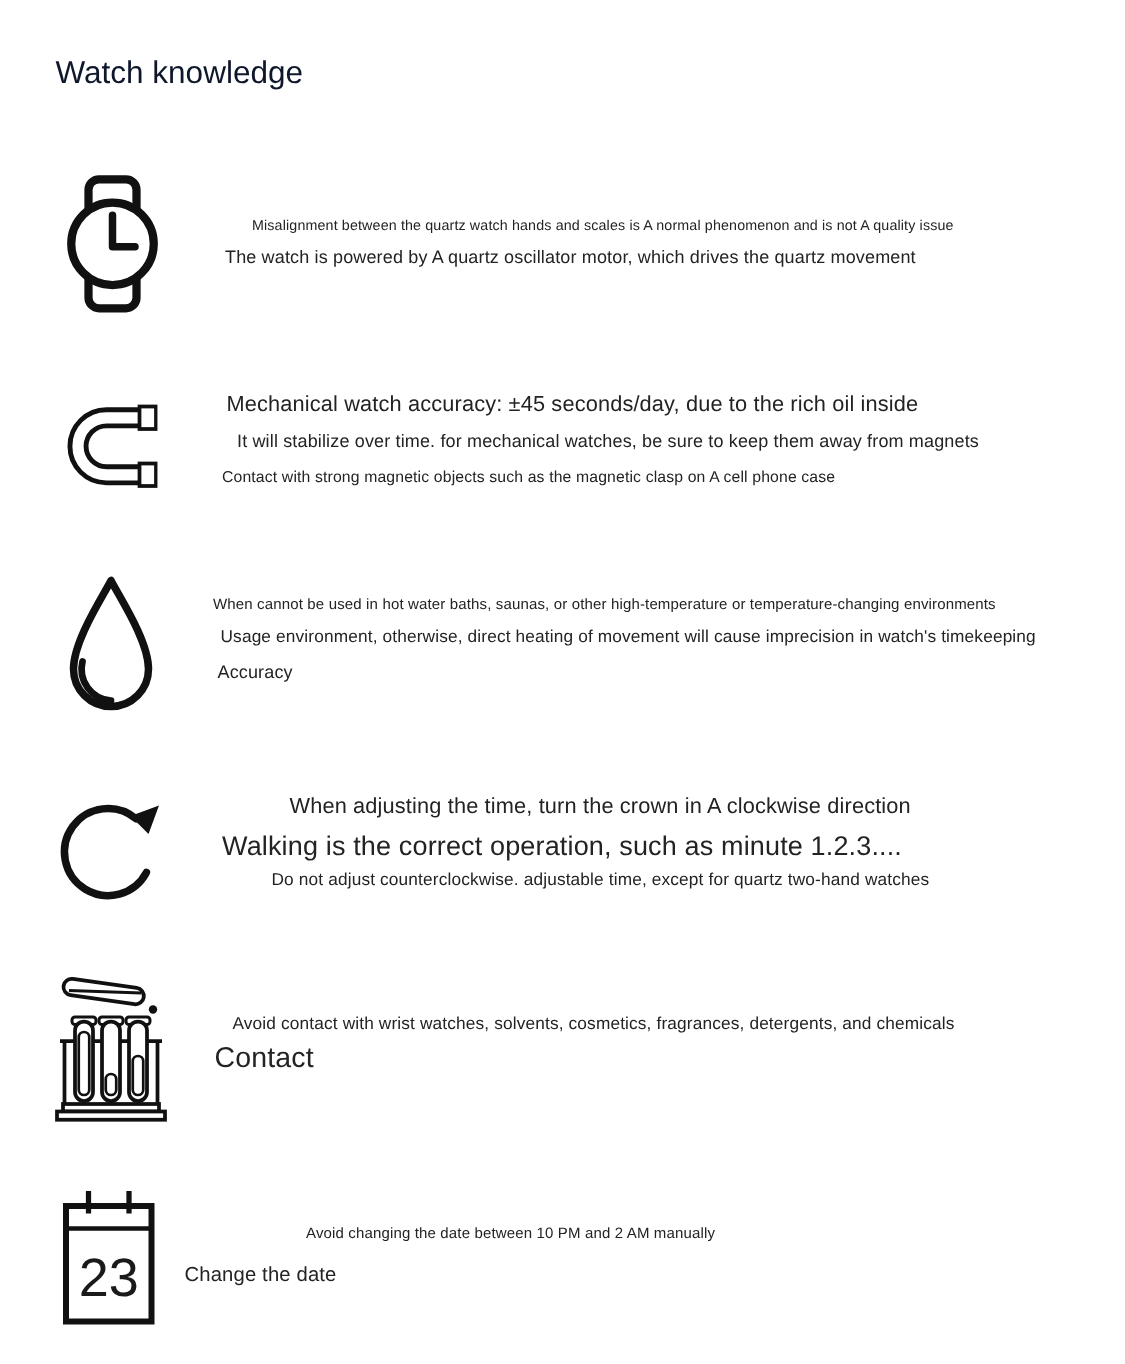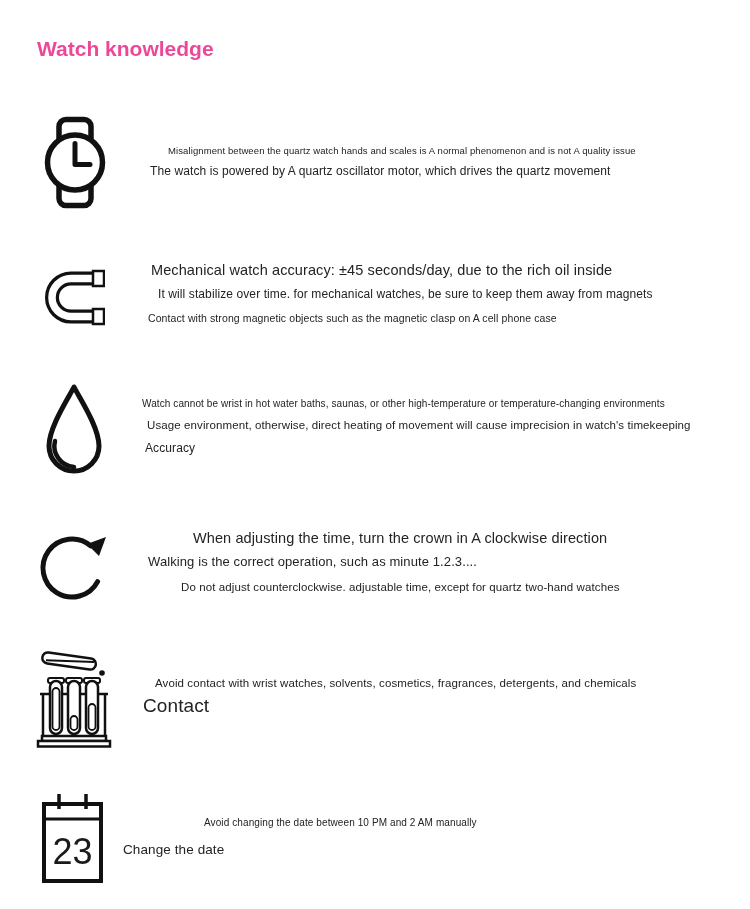--- a/index.html
+++ b/index.html
@@ -8,21 +8,21 @@
     font-family:"Liberation Sans", sans-serif; overflow:hidden;
   }
   .line {
     position:absolute; white-space:nowrap; font-weight:400; color:#232323;
     letter-spacing:0.1px;
   }
   .icon { position:absolute; }
   .icon svg { display:block; width:100%; height:100%; }
   svg text { font-family:"Liberation Sans", sans-serif; }
 
-  .page-title { left:37px; top:37px; font-size:21px; font-weight:700; color:#ec4899; position:absolute; white-space:nowrap; }
+  .page-title { left:37px; top:37px; font-size:21px; font-weight:400; color:#0f172a; position:absolute; white-space:nowrap; }
 
   
   .icon-s1 { left:44px; top:116px; width:62px; height:93px; }
   .t-s1l1 { left:168px; top:145px; font-size:9.5px; }
   .t-s1l2 { left:150px; top:164px; font-size:12px; }
 
   
   .icon-s2 { left:43px; top:269px; width:62px; height:57px; }
   .t-s2l1 { left:151px; top:262px; font-size:14.5px; }
   .t-s2l2 { left:158px; top:287px; font-size:12px; }
@@ -30,21 +30,21 @@
 
   
   .icon-s3 { left:42px; top:383px; width:64px; height:96px; }
   .t-s3l1 { left:142px; top:398px; font-size:10px; }
   .t-s3l2 { left:147px; top:419px; font-size:11.5px; }
   .t-s3l3 { left:145px; top:441px; font-size:12px; }
 
   
   .icon-s4 { left:38px; top:524px; width:72px; height:82px; }
   .t-s4l1 { left:193px; top:530px; font-size:14.5px; }
-  .t-s4l2 { left:148px; top:554px; font-size:13px; }
+  .t-s4l2 { left:148px; top:554px; font-size:18px; }
   .t-s4l3 { left:153px; top:581px; font-size:11.5px;padding-left:28px; }
 
   
   .icon-s5 { left:36px; top:648px; width:76px; height:100px; }
   .t-s5l1 { left:155px; top:677px; font-size:11.5px; }
   .t-s5l2 { left:143px; top:695px; font-size:19px; }
 
   
   .icon-s6 { left:41px; top:792px; width:63px; height:92px; }
   .t-s6l1 { left:204px; top:817px; font-size:10px; }
@@ -83,21 +83,21 @@
     <div class="line t-s2l3">Contact with strong magnetic objects such as the magnetic clasp on A cell phone case</div>
   </div>
 
   <div>
     <div class="icon icon-s3">
       <svg viewBox="0 0 64 96">
         <path d="M32 4 C27 14 7 44 7 63 a25 25 0 0 0 50 0 C57 44 37 14 32 4 Z" fill="none" stroke="#111" stroke-width="5" stroke-linejoin="round"></path>
         <path d="M13 58 a21 21 0 0 0 19 26" fill="none" stroke="#111" stroke-width="4.5" stroke-linecap="round"></path>
       </svg>
     </div>
-    <div class="line t-s3l1">Watch cannot be wrist in hot water baths, saunas, or other high-temperature or temperature-changing environments</div>
+    <div class="line t-s3l1">When cannot be used in hot water baths, saunas, or other high-temperature or temperature-changing environments</div>
     <div class="line t-s3l2">Usage environment, otherwise, direct heating of movement will cause imprecision in watch's timekeeping</div>
     <div class="line t-s3l3">Accuracy</div>
   </div>
 
   <div>
     <div class="icon icon-s4">
       <svg viewBox="0 0 72 82">
         <path d="M52.6 21.8 A29 29 0 1 0 59.6 57.6" fill="none" stroke="#111" stroke-width="5" stroke-linecap="round"></path>
         <polygon points="68,13 49,20 61,32" fill="#111"></polygon>
       </svg>

